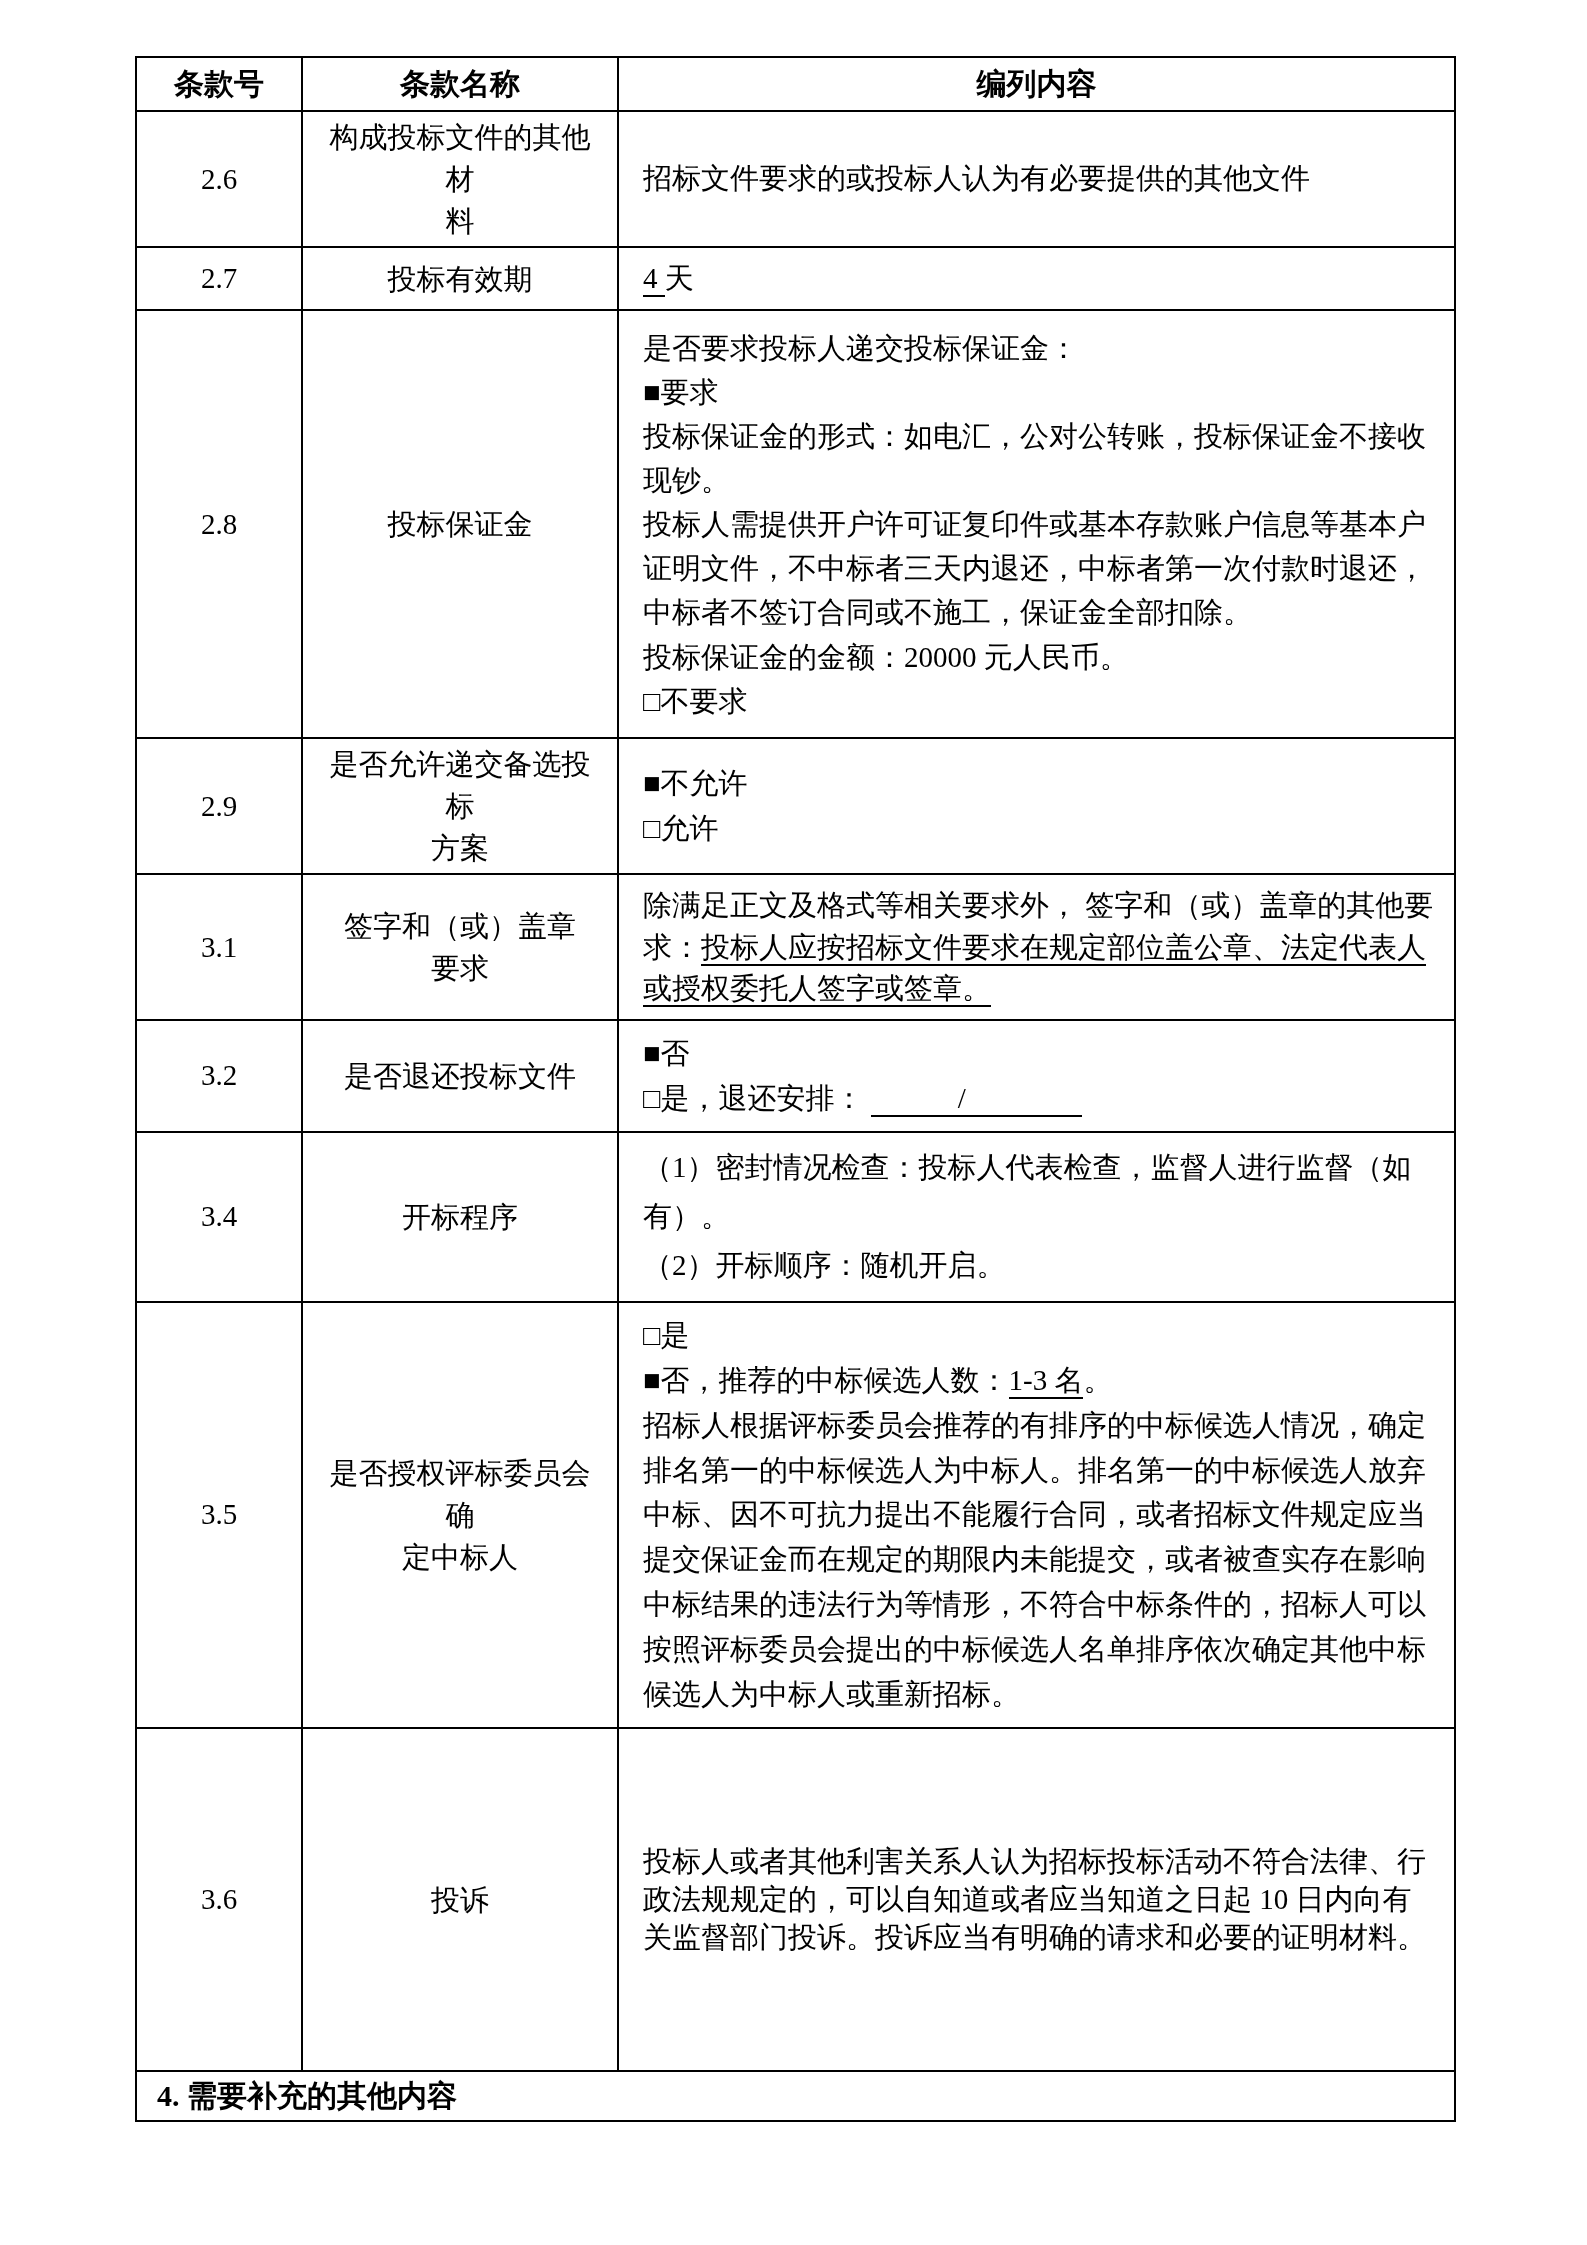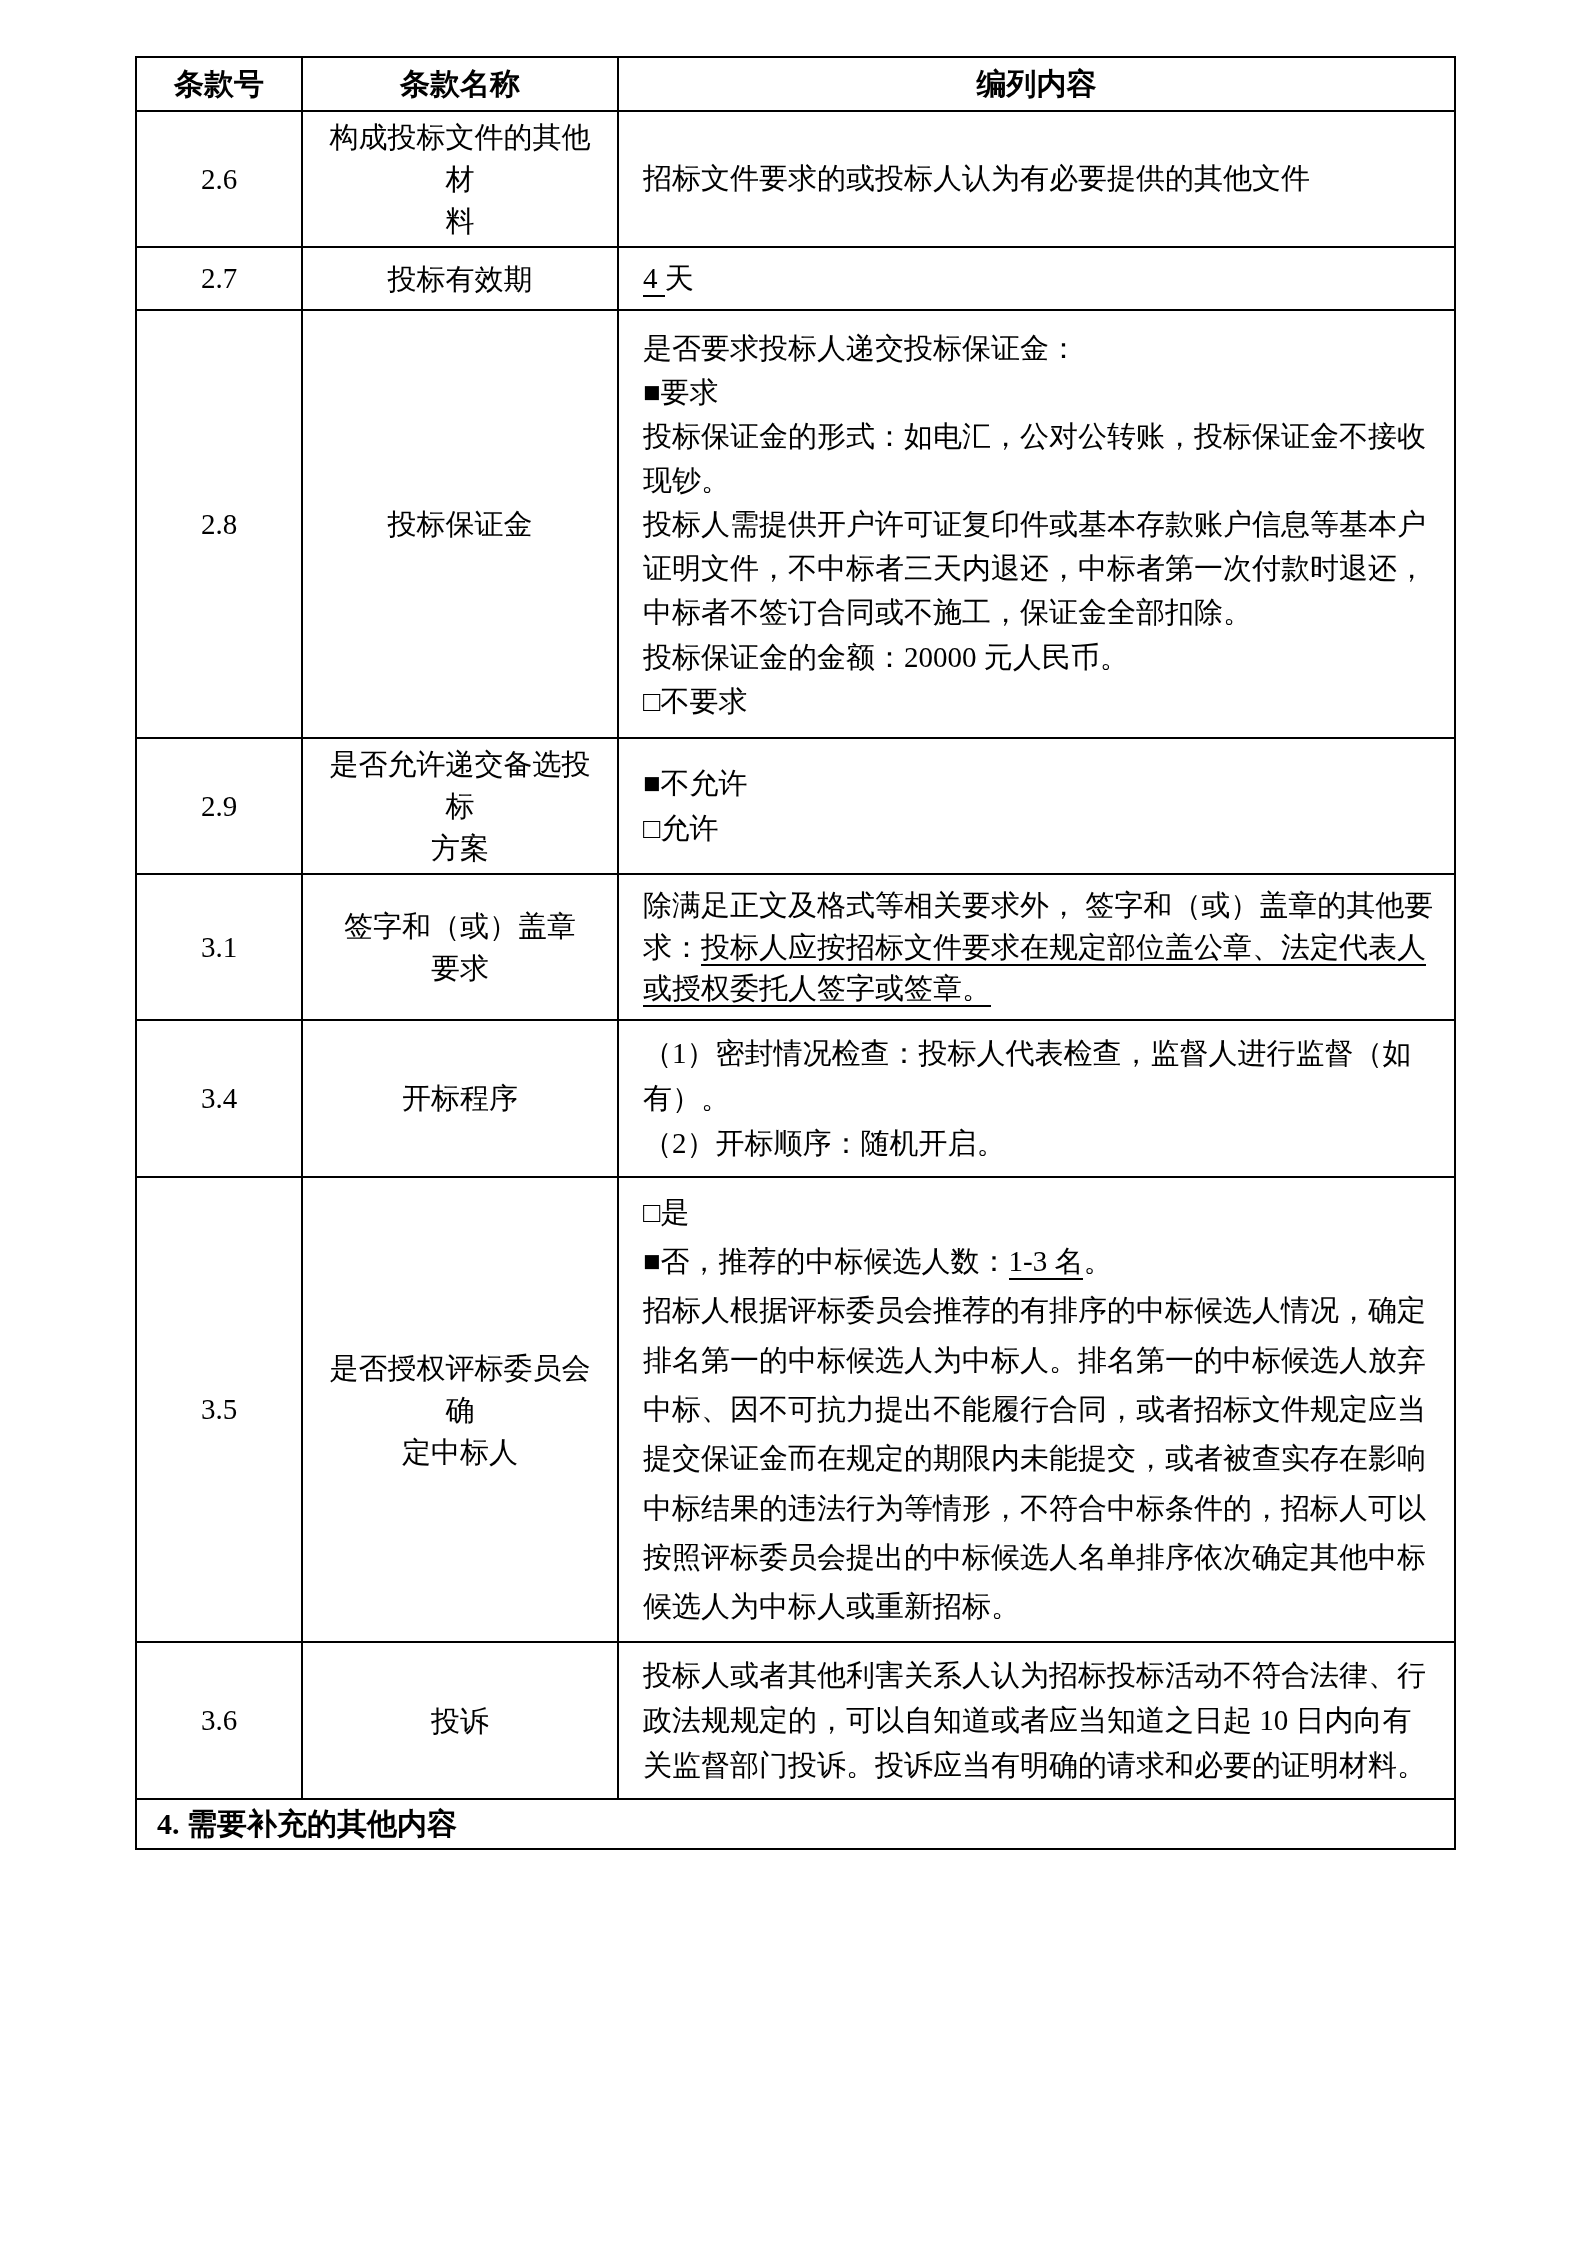--- a/index.html
+++ b/index.html
@@ -143,20 +143,28 @@
           </td>
         </tr>
         <tr>
           <td class="num">3.1</td>
           <td class="name">签字和（或）盖章<br>要求</td>
           <td class="content">
             <div class="line"><span class="seg">除满足正文及格式等相关要求外， 签字和（或）盖章的其他要求：</span><span class="seg u">投标人应按招标文件要求在规定部位盖公章、法定代表人或授权委托人签字或签章。</span></div>
           </td>
         </tr>
         <tr>
+          <td class="num">3.2</td>
+          <td class="name">是否退还投标文件</td>
+          <td class="content">
+            <div class="line"><span class="seg">■否</span></div>
+            <div class="line"><span class="seg">□是，退还安排： </span><span class="seg u">　　　/　　　　</span></div>
+          </td>
+        </tr>
+        <tr>
           <td class="num">3.4</td>
           <td class="name">开标程序</td>
           <td class="content">
             <div class="line"><span class="seg">（1）密封情况检查：投标人代表检查，监督人进行监督（如有）。</span></div>
             <div class="line"><span class="seg">（2）开标顺序：随机开启。</span></div>
           </td>
         </tr>
         <tr>
           <td class="num">3.5</td>
           <td class="name">是否授权评标委员会确<br>定中标人</td>

